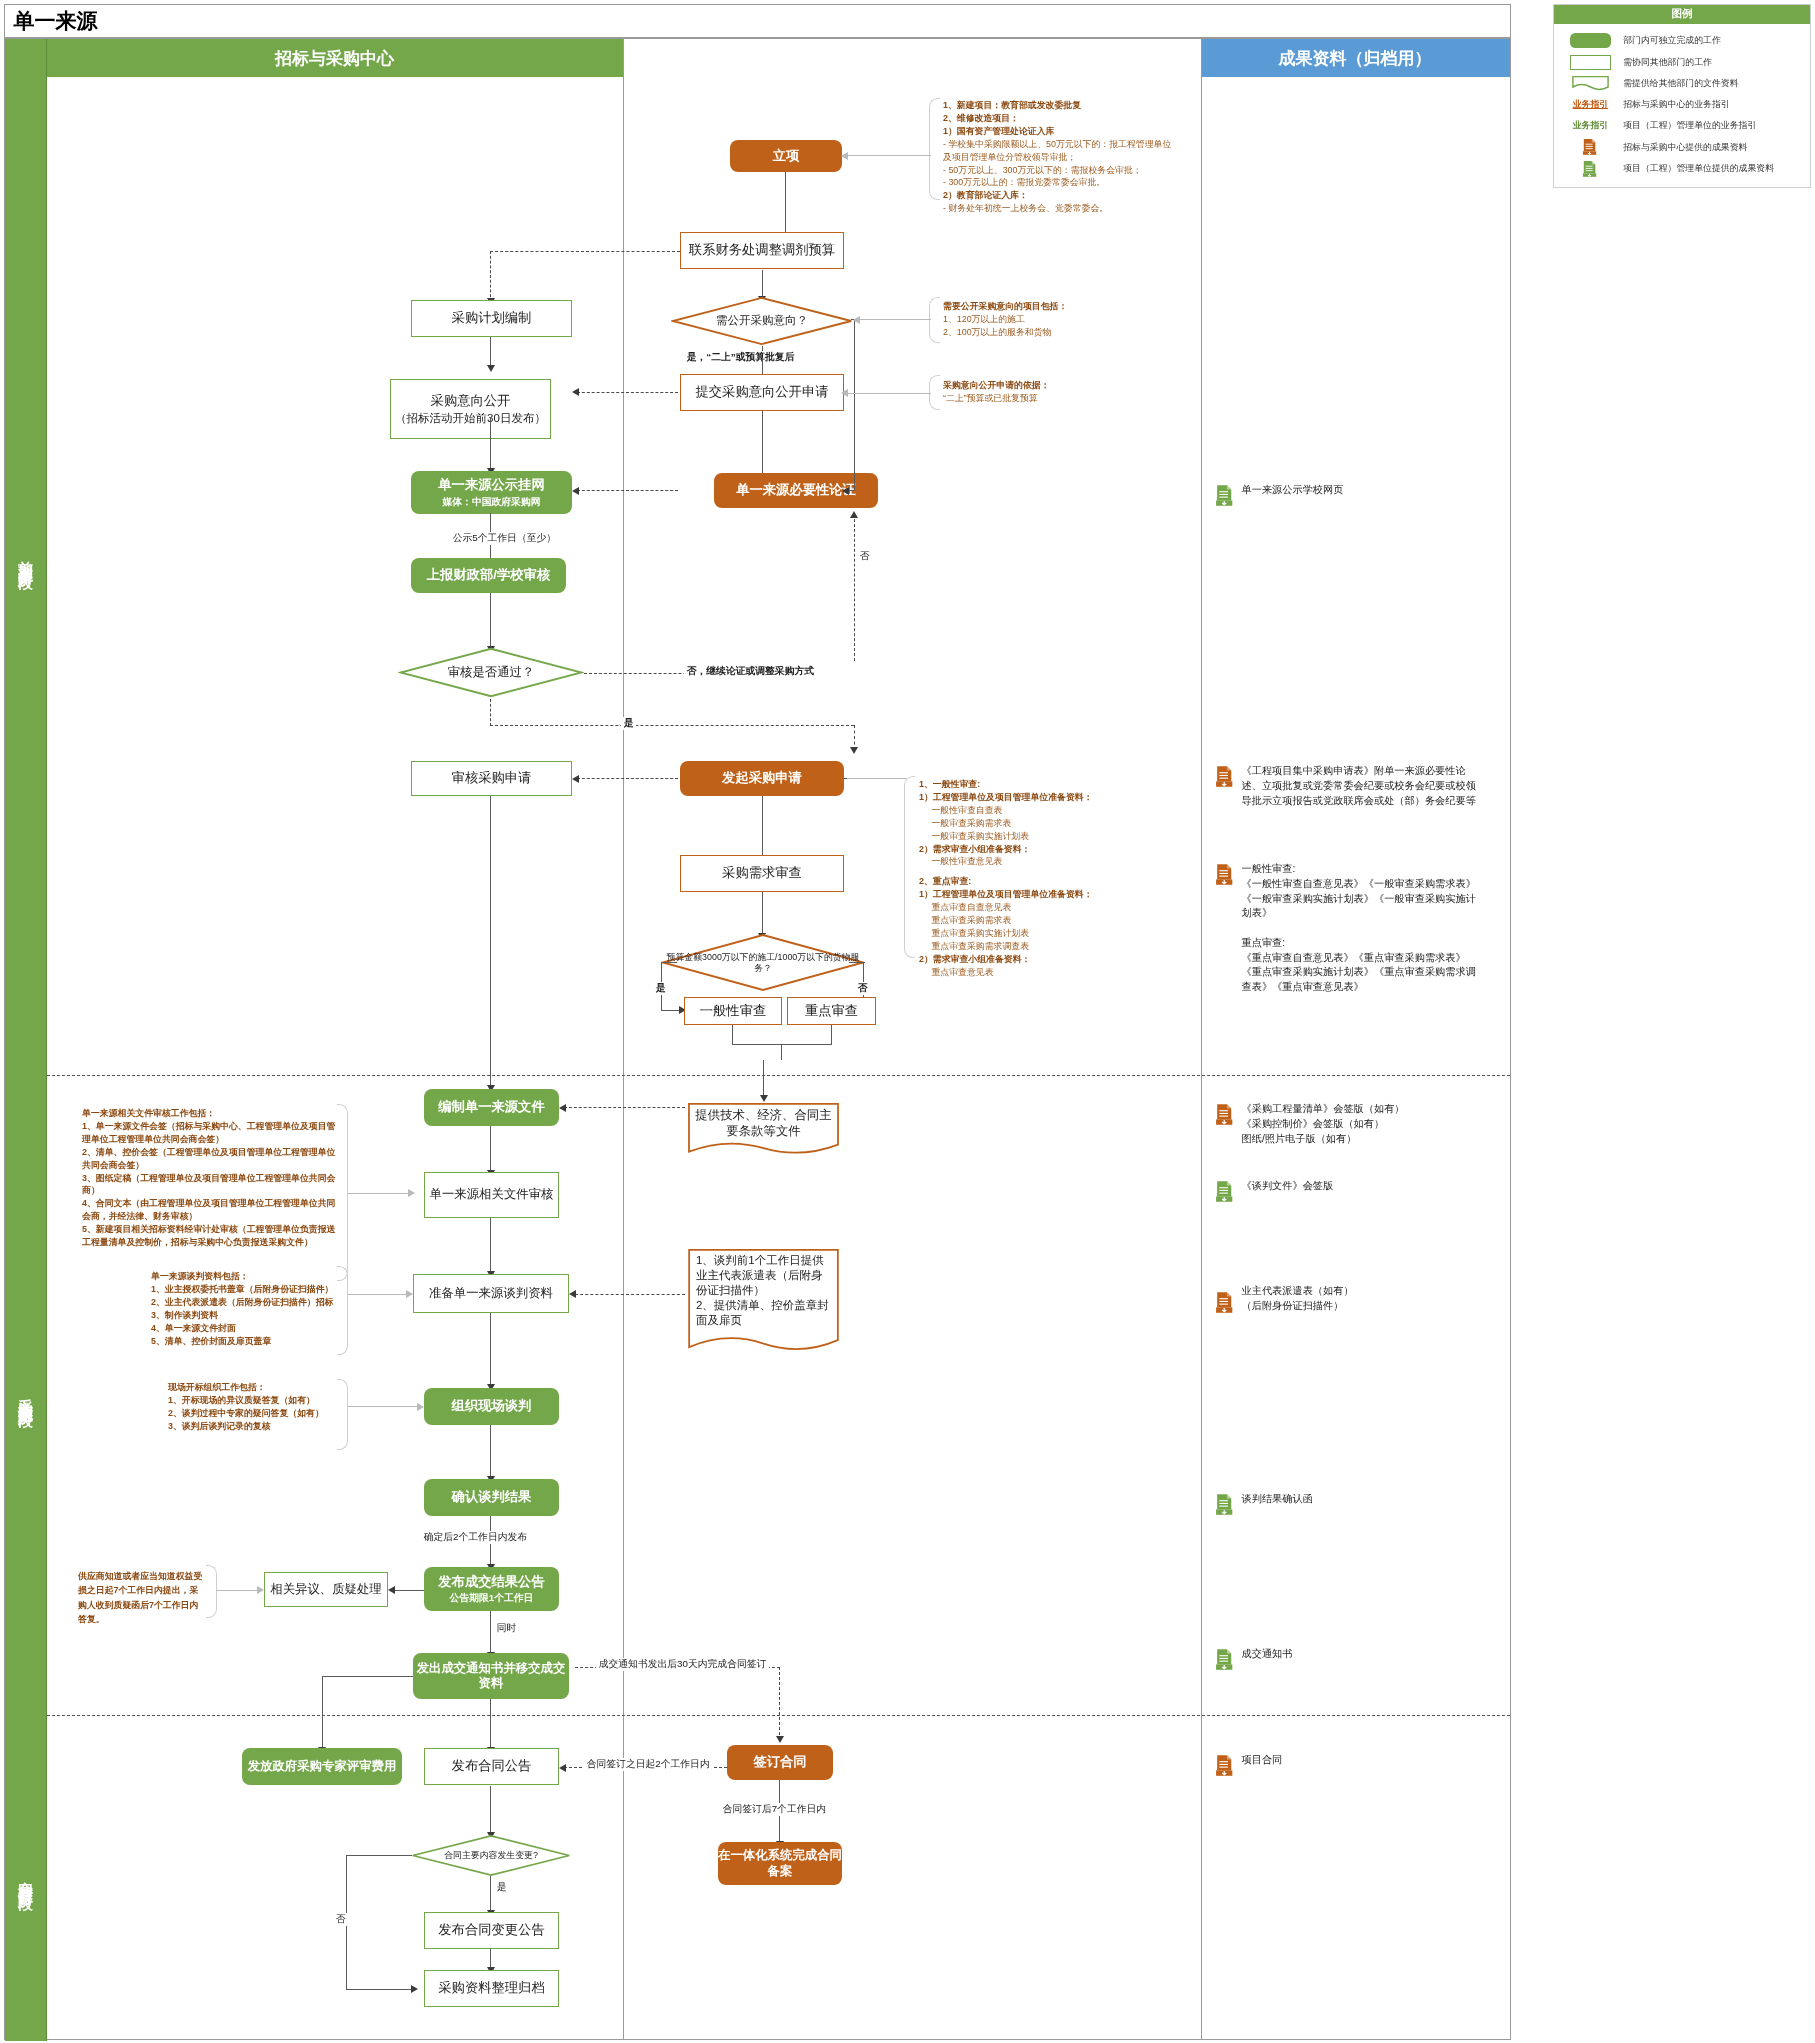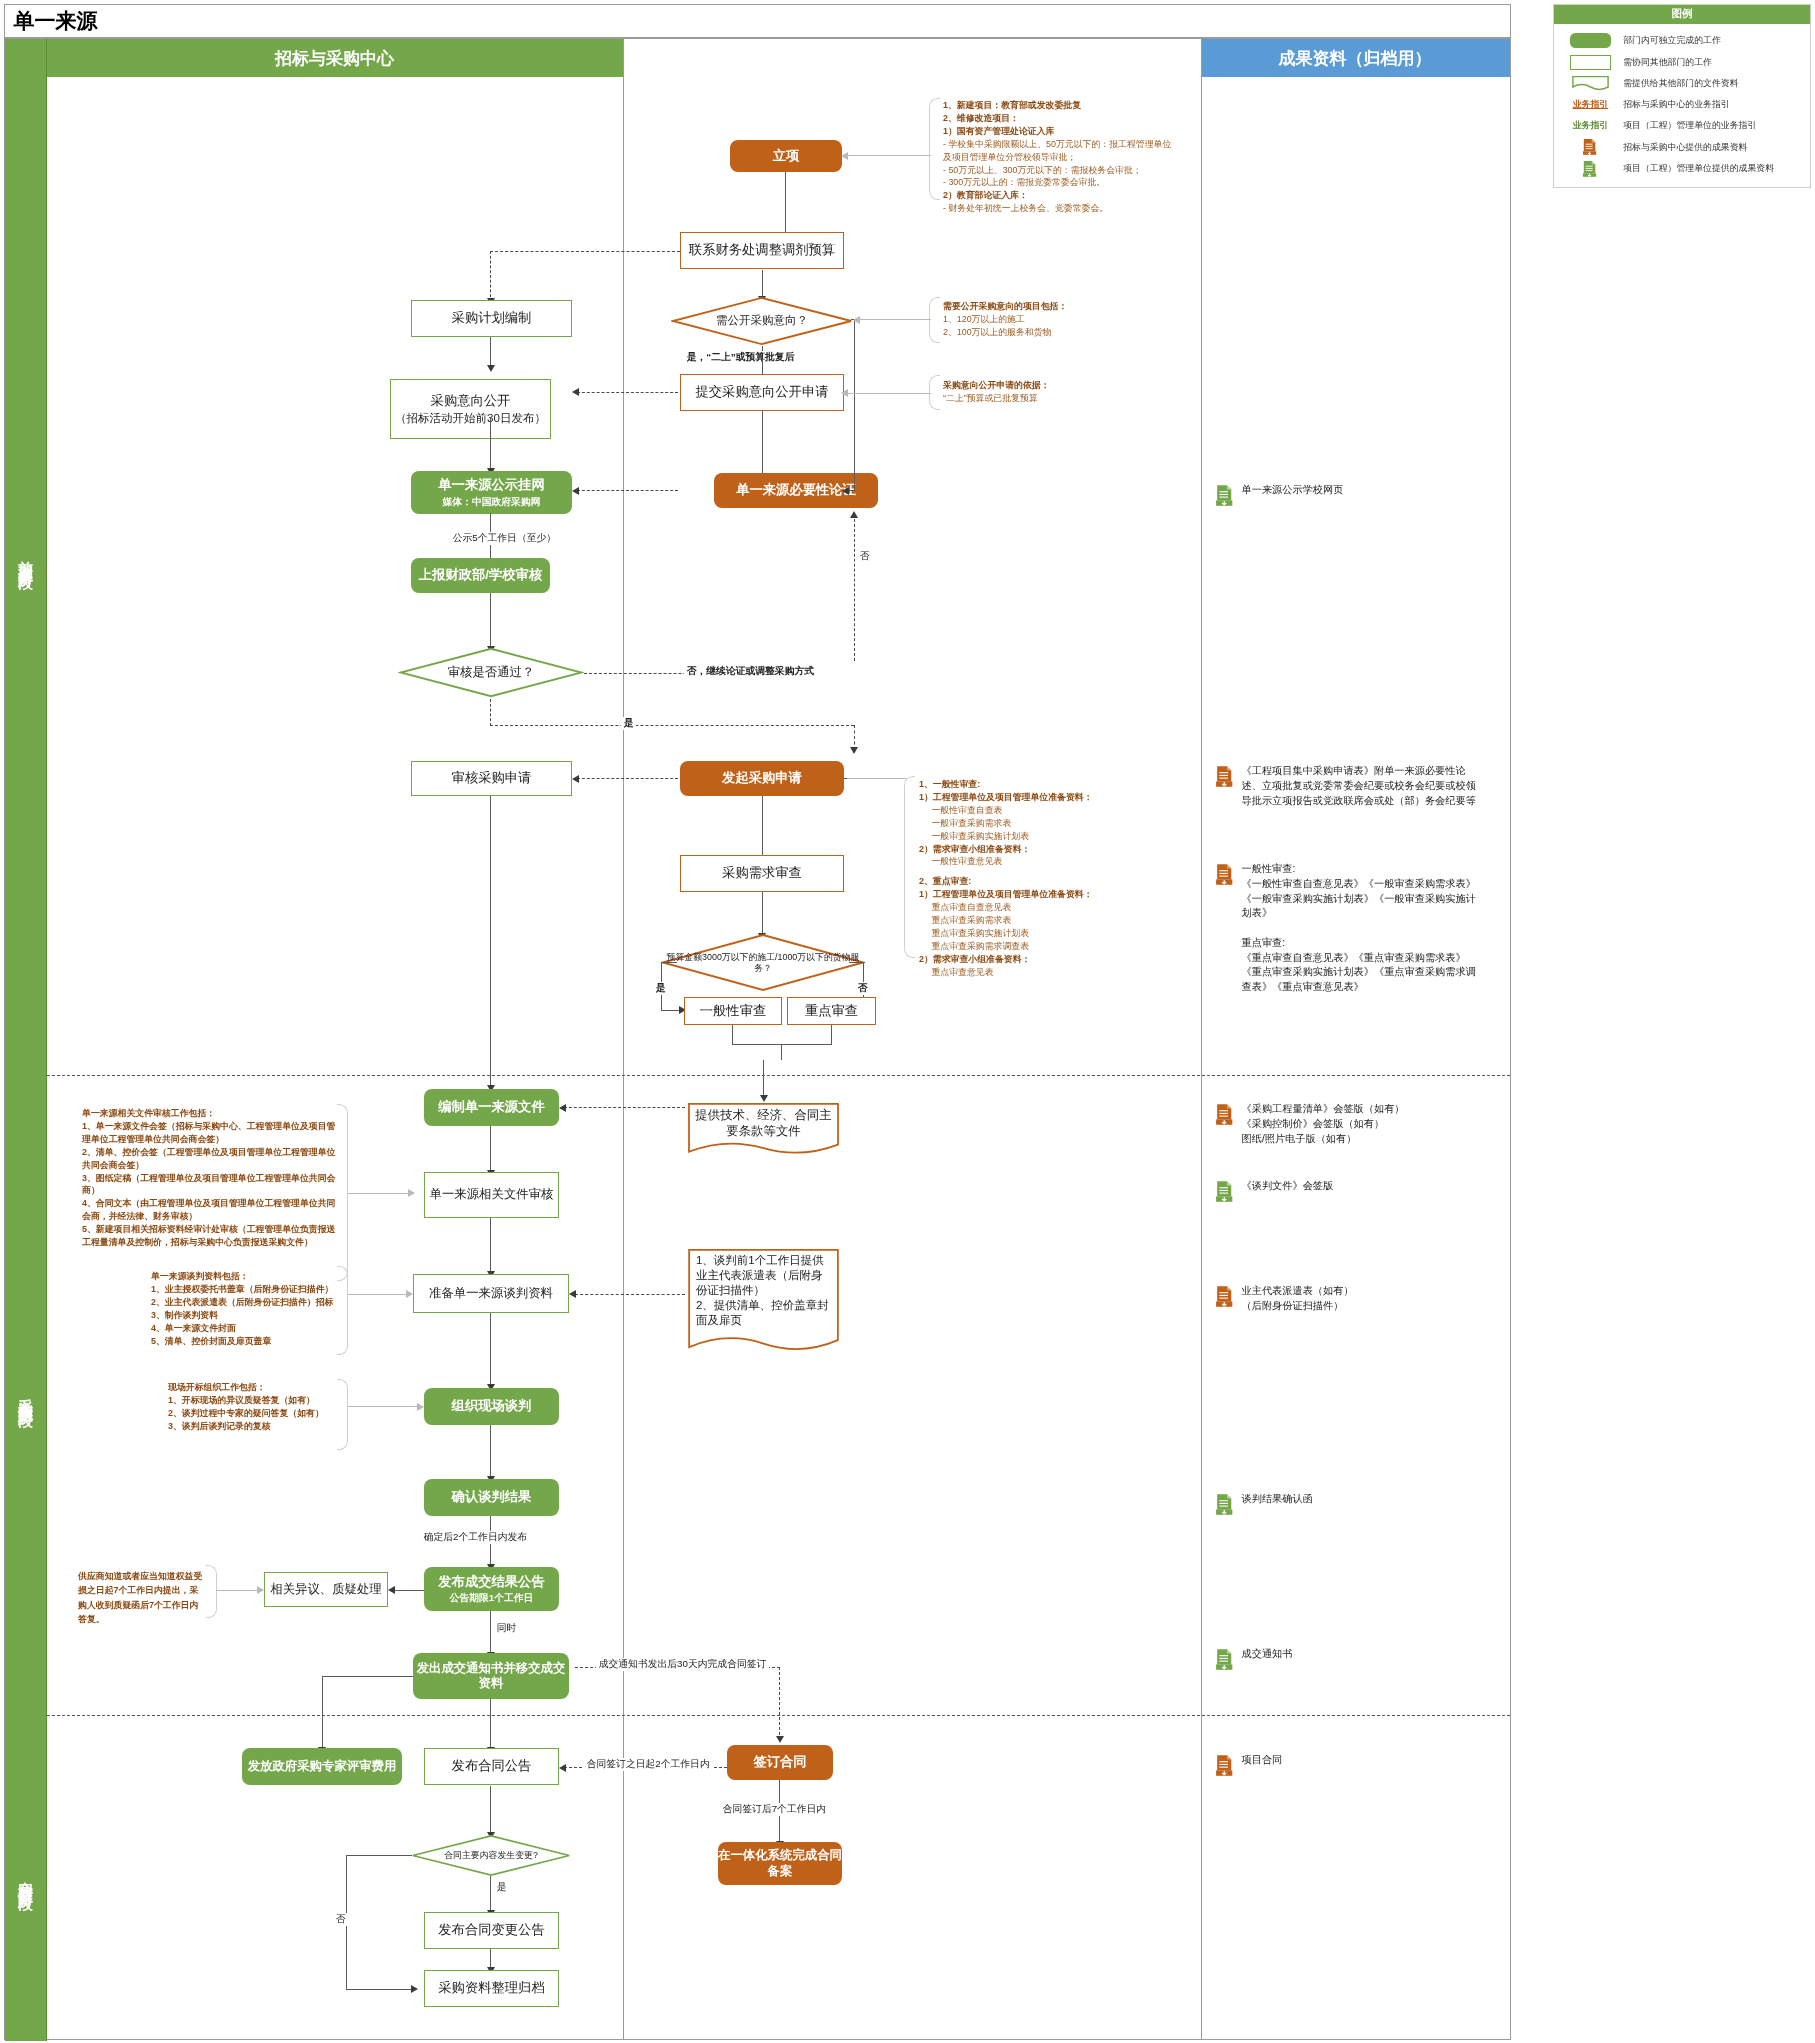--- a/index.html
+++ b/index.html
@@ -368,21 +368,21 @@
     <span>单一来源公示挂网</span>
     <span class="sub">媒体：中国政府采购网</span>
   </div>
   <div class="dash-h" style="left:577px;top:490px;width:101px;"></div>
   <div class="arrow left" style="left:572px;top:487px;"></div>
 
   <div class="ln ln-v" style="left:490px;top:513px;height:62px;"></div>
   <div class="arrow down" style="left:487px;top:572px;"></div>
   <div class="edge-lbl norm" style="left:406px;top:532px;margin-left:44px;">公示5个工作日（至少）</div>
 
-  <div class="node n-green-fill" style="left:411px;top:558px;width:139px;height:35px;">
+  <div class="node n-green-fill" style="left:411px;top:558px;width:155px;height:35px;">
     <span>上报财政部/学校审核</span>
   </div>
   <div class="ln ln-v" style="left:490px;top:593px;height:57px;"></div>
   <div class="arrow down" style="left:487px;top:646px;"></div>
 
   <div class="dia" style="left:398px;top:647px;width:186px;height:51px;">
     <svg width="186" height="51" viewBox="0 0 210 58">
         <polygon points="105,2 208,29 105,56 2,29" fill="#fff" stroke="#74A64A" stroke-width="2.2"></polygon>
       </svg>
     <div class="lbl" style="font-size:12.4px;">审核是否通过？</div>
@@ -692,21 +692,21 @@
             <line x1="4" y1="9.5" x2="12" y2="9.5"></line>
             <line x1="4" y1="12" x2="12" y2="12"></line>
           </g>
         <path d="M1 15 h15 v5 H1 Z" fill="#74A64A"></path>
         <path d="M8.5 15.5 v3 M6.6 17.4 l1.9 1.6 l1.9 -1.6" stroke="#fff" stroke-width="1.1" fill="none"></path>
       </svg>
     </span>
     <span class="tx">《谈判文件》会签版</span>
   </div>
 
-  <div class="outcome" style="left:1215px;top:1284px;width:266px;">
+  <div class="outcome" style="left:1215px;top:1284px;width:266px;align-items:flex-end;">
     <span class="ic">
       <svg width="19.5" height="23" viewBox="0 0 18 21">
         <path d="M2 1 h9 l4 4 v10 H2 Z" fill="#C0611A"></path>
           <path d="M11 1 l4 4 h-4 Z" fill="#e0a070"></path>
         <g stroke="#fff" stroke-width="1">
             <line x1="4" y1="7" x2="12" y2="7"></line>
             <line x1="4" y1="9.5" x2="12" y2="9.5"></line>
             <line x1="4" y1="12" x2="12" y2="12"></line>
           </g>
         <path d="M1 15 h15 v5 H1 Z" fill="#C0611A"></path>

